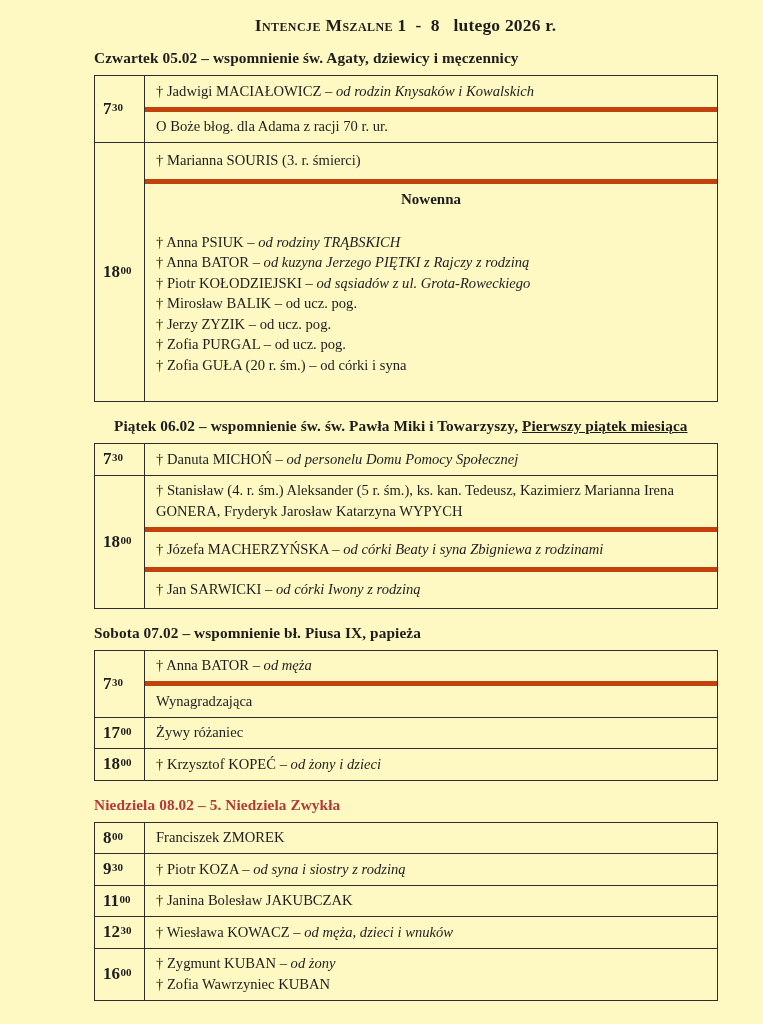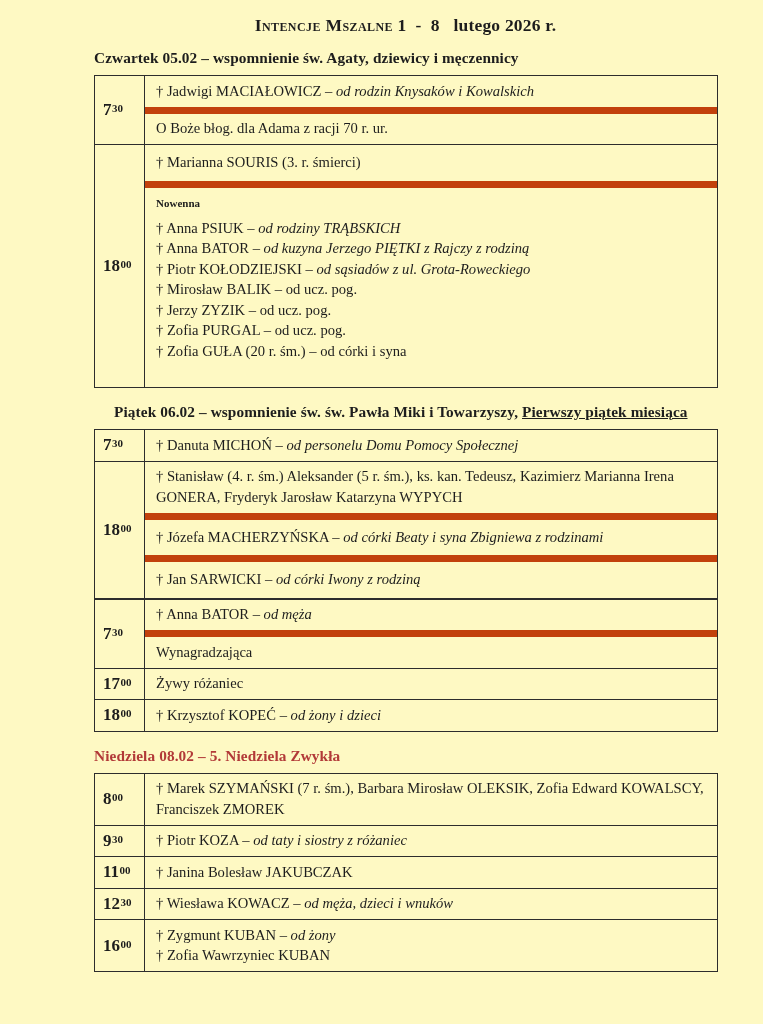--- a/index.html
+++ b/index.html
@@ -26,24 +26,24 @@
   .row.rsep{border-top:1.5px solid #2d2d2d;}
   .time{
     flex:0 0 50px;width:50px;border-right:1.2px solid #2d2d2d;
     display:flex;align-items:center;padding-left:8px;box-sizing:border-box;
     font-weight:bold;
   }
   .time .tbase{font-size:17px;}
   .time sup{font-size:11px;position:relative;top:-2px;margin-left:.5px;}
   .cells{flex:1;display:flex;flex-direction:column;min-width:0;}
   .cell{padding:4.5px 11px 5.5px 11px;}
-  .cell.csep{border-top:7px solid #c2410c;}
+  .cell.csep{border-top:5px solid #c2410c;}
   .cell.spacious{padding-top:7px;padding-bottom:8px;}
   .cell.novena{padding-top:4px;padding-bottom:26px;}
-  .cell-title{font-weight:bold;font-size:11px;line-height:22px;margin-bottom:4px;}
+  .cell-title{text-align:center;font-weight:bold;font-size:15px;line-height:22px;margin-bottom:22px;}
   .line{font-size:14.6px;line-height:20.5px;}
   .it{font-style:italic;}
 </style>
 </head>
 <body>
 
 <div class="page">
   <div class="title">
     <span class="sc">Intencje Mszalne</span><span> 1  -  8   lutego 2026 r.</span>
   </div>
@@ -120,20 +120,21 @@
               </div>
               <div class="cell csep spacious">
                 <div class="line"><span>† Jan SARWICKI – </span><span class="it">od córki Iwony z rodziną</span></div>
               </div>
             </div>
           </div>
         </div>
     </section>
 
     <section>
+      <h2 class="day" style="color: rgb(29, 29, 29);"><span>Sobota 07.02 – wspomnienie bł. Piusa IX, papieża</span><span class="u"></span></h2>
       <div class="tbl">
           <div class="row">
             <div class="time">
               <span class="tbase">7</span>
               <sup>30</sup>
             </div>
             <div class="cells">
               <div class="cell">
                 <div class="line"><span>† Anna BATOR – </span><span class="it">od męża</span></div>
               </div>
@@ -170,33 +171,32 @@
     <section>
       <h2 class="day" style="color: rgb(178, 58, 56);"><span>Niedziela 08.02 – 5. Niedziela Zwykła</span><span class="u"></span></h2>
       <div class="tbl">
           <div class="row">
             <div class="time">
               <span class="tbase">8</span>
               <sup>00</sup>
             </div>
             <div class="cells">
               <div class="cell">
-                <div class="line"><span>† Marek SZYMAŃSKI (7 r. śm.), Barbara Mirosław OLEKSIK, Zofia Edward KOWALSCY,</span></div>
                 <div class="line"><span>Franciszek ZMOREK</span></div>
               </div>
             </div>
           </div>
           <div class="row rsep">
             <div class="time">
               <span class="tbase">9</span>
               <sup>30</sup>
             </div>
             <div class="cells">
               <div class="cell">
-                <div class="line"><span>† Piotr KOZA – </span><span class="it">od taty i siostry z różaniec</span></div>
+                <div class="line"><span>† Piotr KOZA – </span><span class="it">od syna i siostry z rodziną</span></div>
               </div>
             </div>
           </div>
           <div class="row rsep">
             <div class="time">
               <span class="tbase">11</span>
               <sup>00</sup>
             </div>
             <div class="cells">
               <div class="cell">

